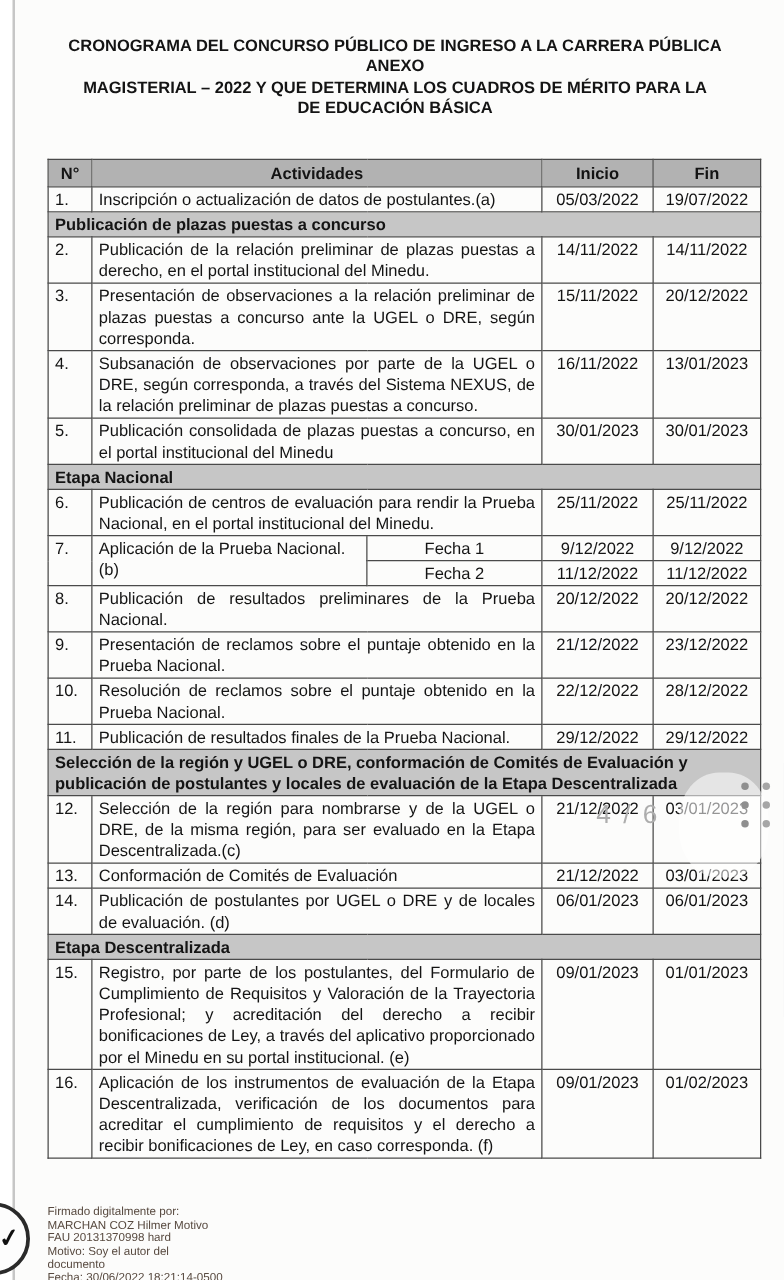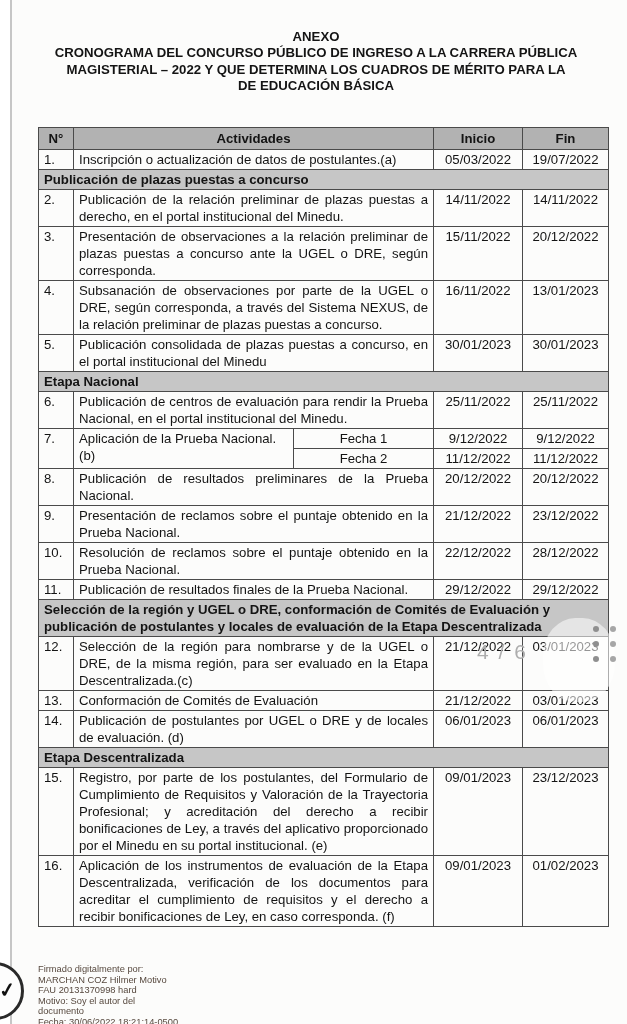--- a/index.html
+++ b/index.html
@@ -82,22 +82,22 @@
   }
 </style>
 </head>
 <body>
 
 <div class="sheet">
   <div class="gutter"></div>
   <div class="edge-line"></div>
 
   <div class="title">
+    <div>CRONOGRAMA DEL CONCURSO PÚBLICO DE INGRESO A LA CARRERA PÚBLICA</div>
     <div>ANEXO</div>
-    <div>CRONOGRAMA DEL CONCURSO PÚBLICO DE INGRESO A LA CARRERA PÚBLICA</div>
     <div>MAGISTERIAL – 2022 Y QUE DETERMINA LOS CUADROS DE MÉRITO PARA LA</div>
     <div>DE EDUCACIÓN BÁSICA</div>
   </div>
 
   <div class="tablewrap">
     <table class="sched">
       <colgroup>
         <col style="width:35px">
           <col style="width:220px">
           <col style="width:140px">
@@ -212,21 +212,21 @@
             <td class="date">06/01/2023</td>
             <td class="date">06/01/2023</td>
           </tr>
           <tr>
             <td class="section" colspan="5">Etapa Descentralizada</td>
           </tr>
           <tr>
             <td class="num">15.</td>
             <td class="act j" colspan="2">Registro, por parte de los postulantes, del Formulario de Cumplimiento de Requisitos y Valoración de la Trayectoria Profesional; y acreditación del derecho a recibir bonificaciones de Ley, a través del aplicativo proporcionado por el Minedu en su portal institucional. (e)</td>
             <td class="date">09/01/2023</td>
-            <td class="date">23/12/2023</td>
+            <td class="date">01/01/2023</td>
           </tr>
           <tr>
             <td class="num">16.</td>
             <td class="act j" colspan="2">Aplicación de los instrumentos de evaluación de la Etapa Descentralizada, verificación de los documentos para acreditar el cumplimiento de requisitos y el derecho a recibir bonificaciones de Ley, en caso corresponda. (f)</td>
             <td class="date">09/01/2023</td>
             <td class="date">01/02/2023</td>
           </tr>
         </tbody>
     </table>
   </div>

